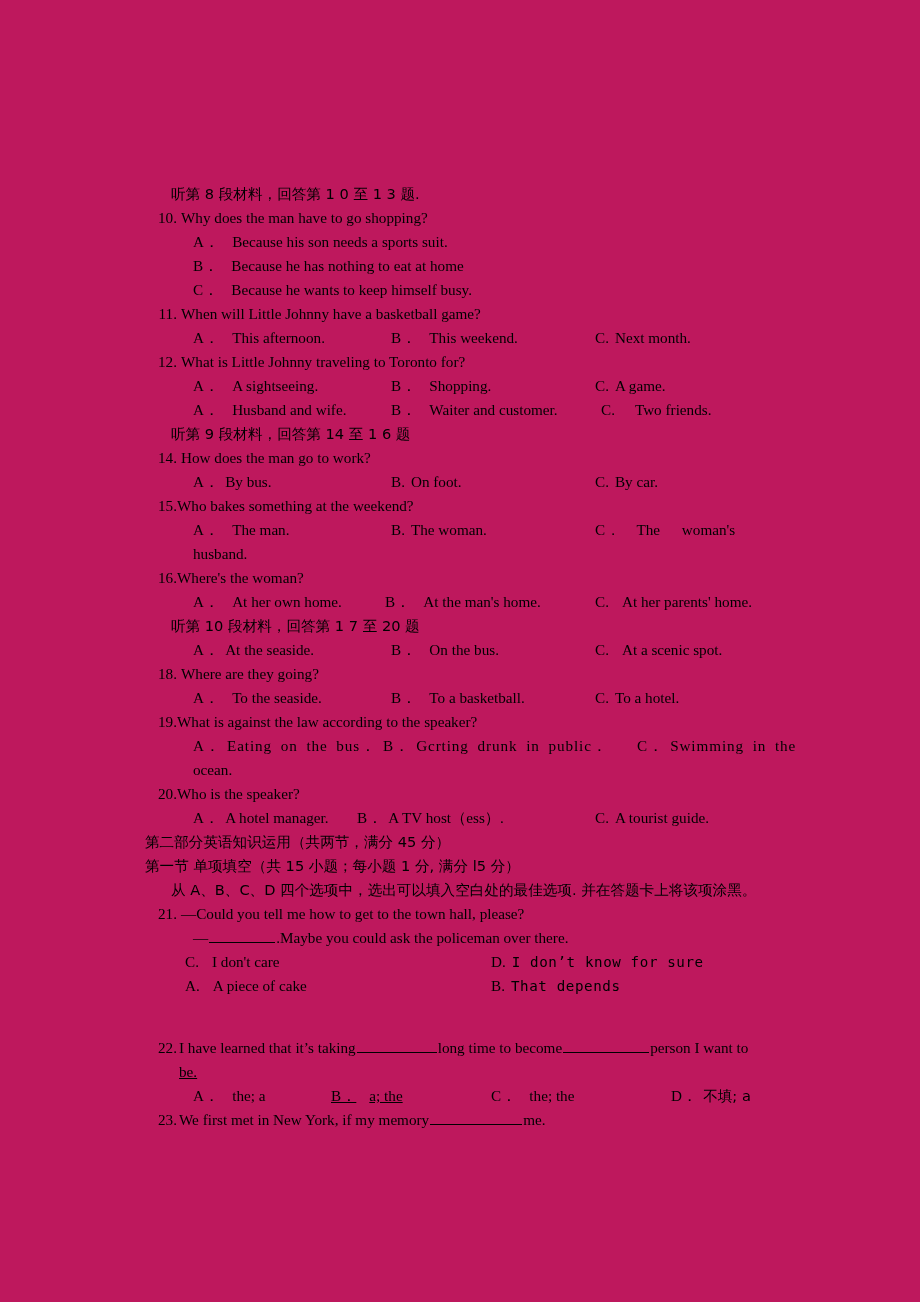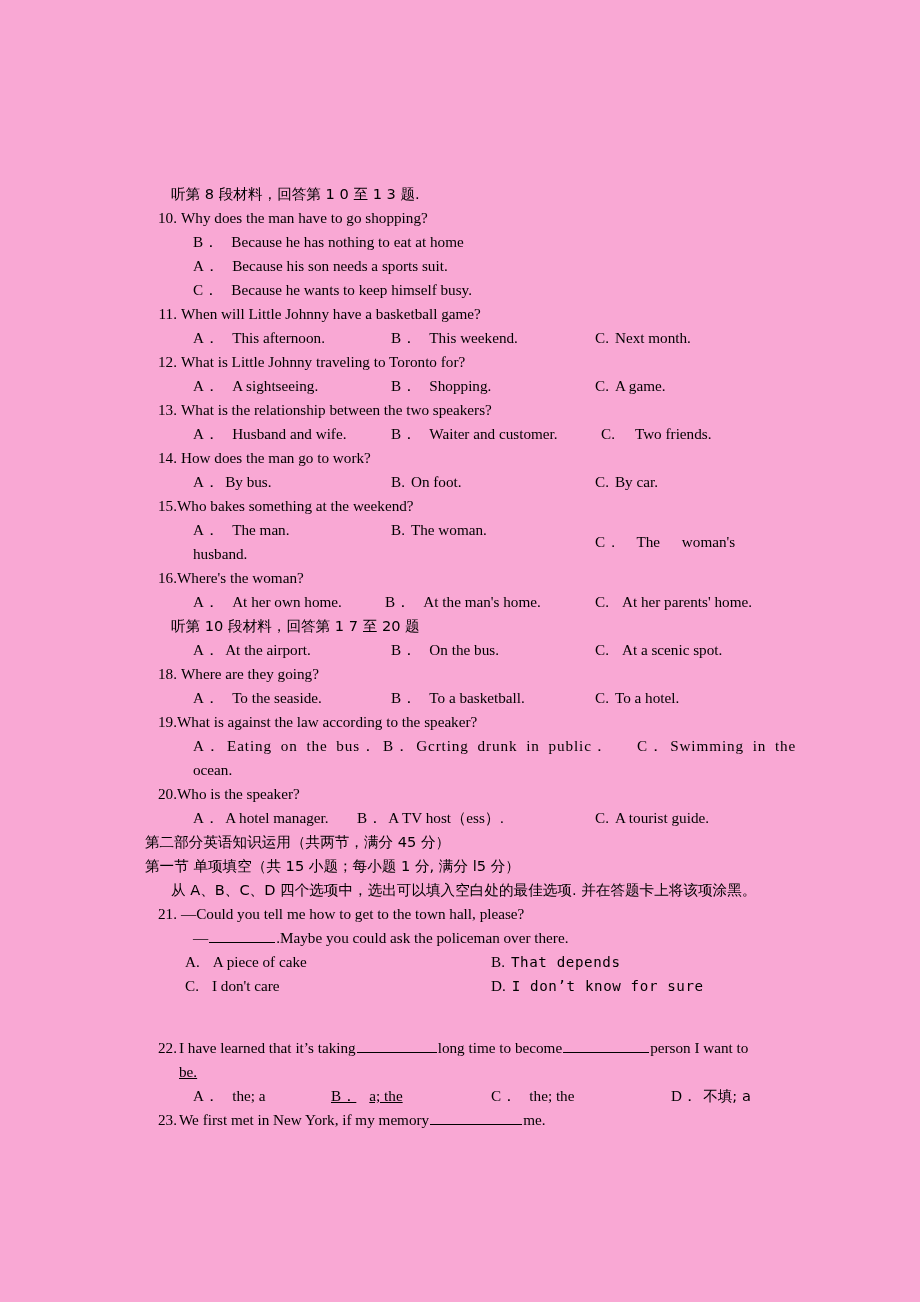--- a/index.html
+++ b/index.html
@@ -16,21 +16,21 @@
     color: #000000;
     -webkit-font-smoothing: none;
   }
 
   #page {
     position: absolute;
     left: 0;
     top: 0;
     width: 920px;
     height: 1302px;
-    background: #f9a8d4;
+    background: #be185d;
   }
 
   #content {
     position: absolute;
     left: 145px;
     top: 182px;
     width: 638px;
   }
 
   
@@ -149,26 +149,26 @@
     <div class="cn-head">
       <span class="cn">听第 8 段材料，回答第 1 0 至 1 3 题.</span>
     </div>
 
     <div class="q">
       <span class="qnum">10.</span>
       <span>Why does the man have to go    shopping?</span>
     </div>
     <div class="opts">
       <span class="opt colA">
+        <span class="letter">A．</span><span class="sp"></span><span>Because his son needs a    sports    suit.</span>
+      </span>
+    </div>
+    <div class="opts">
+      <span class="opt colA">
         <span class="letter">B．</span><span class="sp"></span><span>Because he has nothing to eat    at home</span>
-      </span>
-    </div>
-    <div class="opts">
-      <span class="opt colA">
-        <span class="letter">A．</span><span class="sp"></span><span>Because his son needs a    sports    suit.</span>
       </span>
     </div>
     <div class="opts">
       <span class="opt colA">
         <span class="letter">C．</span><span class="sp"></span><span>Because he wants to keep himself busy.</span>
       </span>
     </div>
 
     <div class="q">
       <span class="qnum">11.</span>
@@ -195,36 +195,35 @@
         <span class="letter">A．</span><span class="sp"></span><span>A sightseeing.</span>
       </span>
       <span class="opt colB">
         <span class="letter">B．</span><span class="sp"></span><span>Shopping.</span>
       </span>
       <span class="opt colC">
         <span class="letter">C.</span><span>A game.</span>
       </span>
     </div>
 
-    <div class="q">
-      <span class="qnum">13.</span>
-      <span>What is the relationship between the two speakers?</span>
-    </div>
     <div class="opts">
       <span class="opt colA">
         <span class="letter">A．</span><span class="sp"></span><span>Husband and wife.</span>
       </span>
       <span class="opt colB">
         <span class="letter">B．</span><span class="sp"></span><span>Waiter and customer.</span>
       </span>
       <span class="opt colC" style="left:456px;">
         <span class="letter">C.</span><span class="sp2"></span><span>Two    friends.</span>
       </span>
     </div>
 
+    <div class="cn-head">
+      <span class="cn">听第 9 段材料，回答第 14 至 1 6 题</span>
+    </div>
 
     <div class="q">
       <span class="qnum">14.</span>
       <span>How does the man go to work?</span>
     </div>
     <div class="opts">
       <span class="opt colA">
         <span class="letter">A．</span><span>By bus.</span>
       </span>
       <span class="opt colB">
@@ -239,21 +238,21 @@
       <span class="qnum">15.</span>
       <span>Who bakes something at the weekend?</span>
     </div>
     <div class="opts">
       <span class="opt colA">
         <span class="letter">A．</span><span class="sp"></span><span>The man.</span>
       </span>
       <span class="opt colB">
         <span class="letter">B.</span><span>The woman.</span>
       </span>
-      <span class="opt colC" style="left:450px;margin-top:12px;">
+      <span class="opt colC" style="left:450px;">
         <span class="letter">C</span><span class="spread3">.      The      woman's</span>
       </span>
     </div>
     <div class="second-line">husband.</div>
 
     <div class="q" style="padding-left:32px;">
       <span class="qnum">16.</span>
       <span>Where's the woman?</span>
     </div>
     <div class="opts">
@@ -267,21 +266,21 @@
         <span class="letter">C.</span><span class="sp"></span><span>At her parents'   home.</span>
       </span>
     </div>
 
     <div class="cn-head">
       <span class="cn">听第 10 段材料，回答第 1 7 至 20 题</span>
     </div>
 
     <div class="opts">
       <span class="opt colA">
-        <span class="letter">A．</span><span>At the airport.</span>
+        <span class="letter">A．</span><span>At the seaside.</span>
       </span>
       <span class="opt colB">
         <span class="letter">B．</span><span class="sp"></span><span>On the bus.</span>
       </span>
       <span class="opt colC">
         <span class="letter">C.</span><span class="sp"></span><span>At a scenic spot.</span>
       </span>
     </div>
 
     <div class="q">
@@ -345,32 +344,32 @@
 
     <div class="q">
       <span class="qnum">21.</span>
       <span>—Could you tell me how to get to the town hall, please?</span>
     </div>
     <div class="second-line">
       <span>—</span><span class="blank w1"></span><span>.Maybe you could ask the policeman over there.</span>
     </div>
     <div class="opts">
       <span class="opt q2L">
+        <span class="letter">C.</span><span class="sp"></span><span>I don't care</span>
+      </span>
+      <span class="opt q2R">
+        <span class="letter">D.</span><span class="mono">I don’t know for sure</span>
+      </span>
+    </div>
+    <div class="opts">
+      <span class="opt q2L">
         <span class="letter">A.</span><span class="sp"></span><span>A piece of cake</span>
       </span>
       <span class="opt q2R">
         <span class="letter">B.</span><span class="mono">That depends</span>
-      </span>
-    </div>
-    <div class="opts">
-      <span class="opt q2L">
-        <span class="letter">C.</span><span class="sp"></span><span>I don't care</span>
-      </span>
-      <span class="opt q2R">
-        <span class="letter">D.</span><span class="mono">I don’t know for sure</span>
       </span>
     </div>
 
     <div class="q" style="padding-left:34px;margin-top:38px;">
       <span class="qnum">22.</span>
       <span>I have learned that it’s taking</span><span class="blank w3"></span><span>long time to become</span><span class="blank w4"></span><span>person I want to</span>
     </div>
     <div class="second-line0" style="padding-left:34px;text-decoration:underline;">be.</div>
     <div class="opts">
       <span class="opt q4A">

